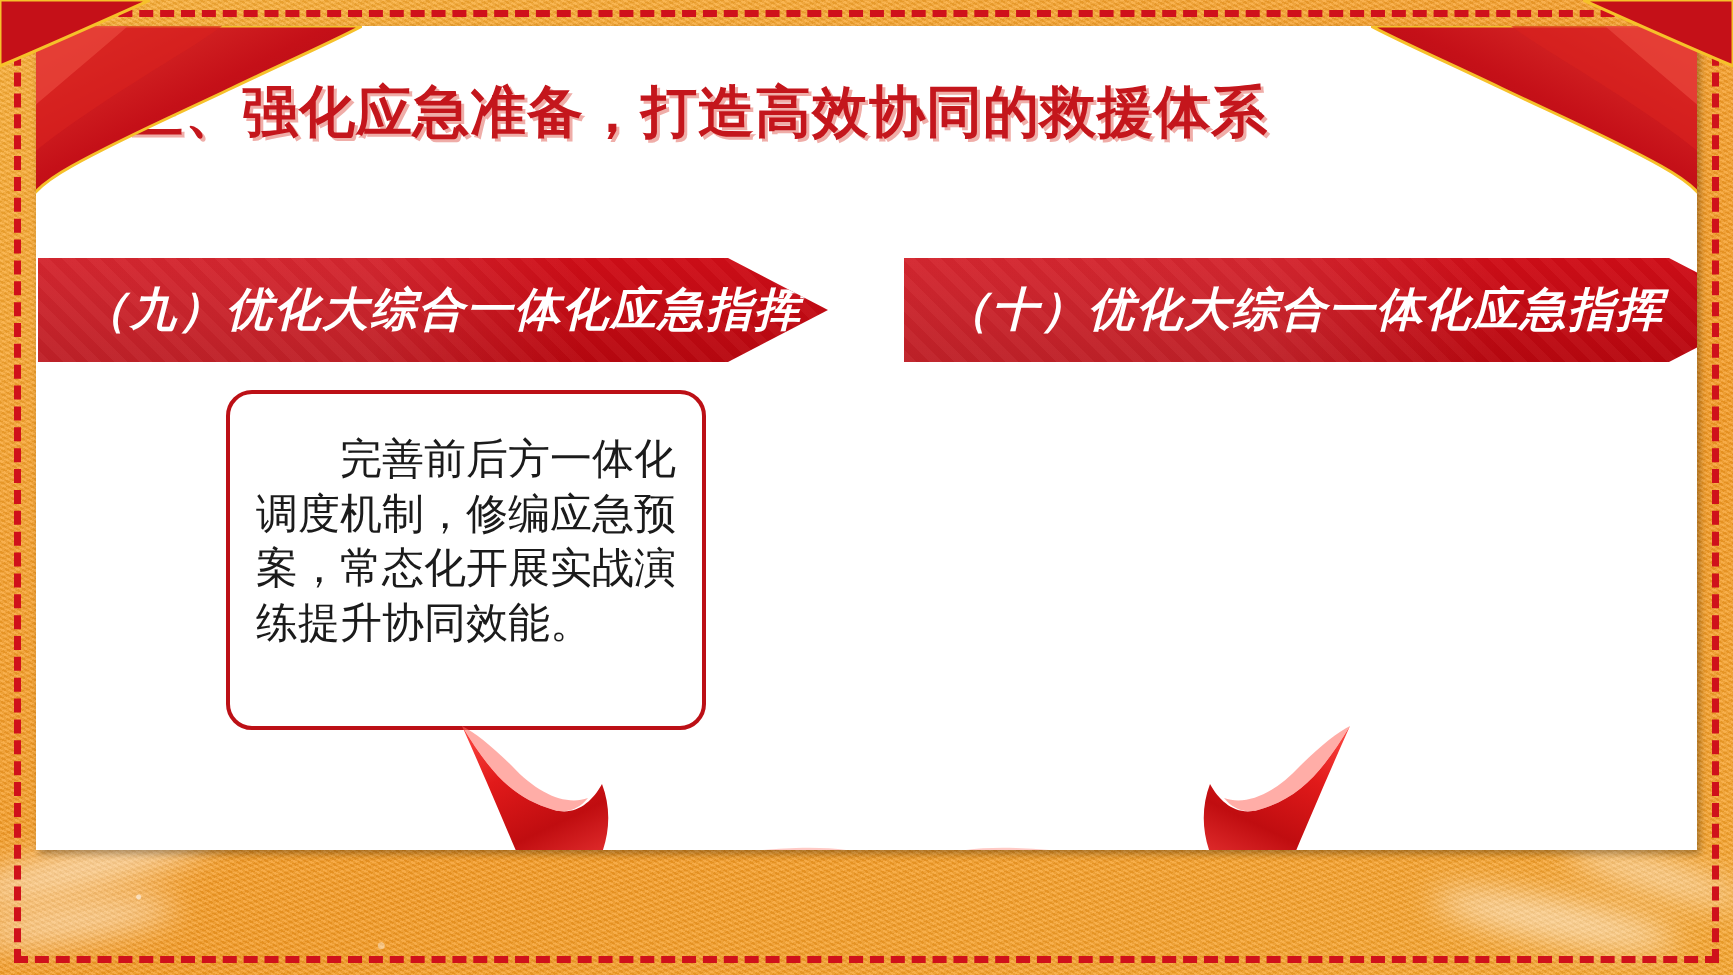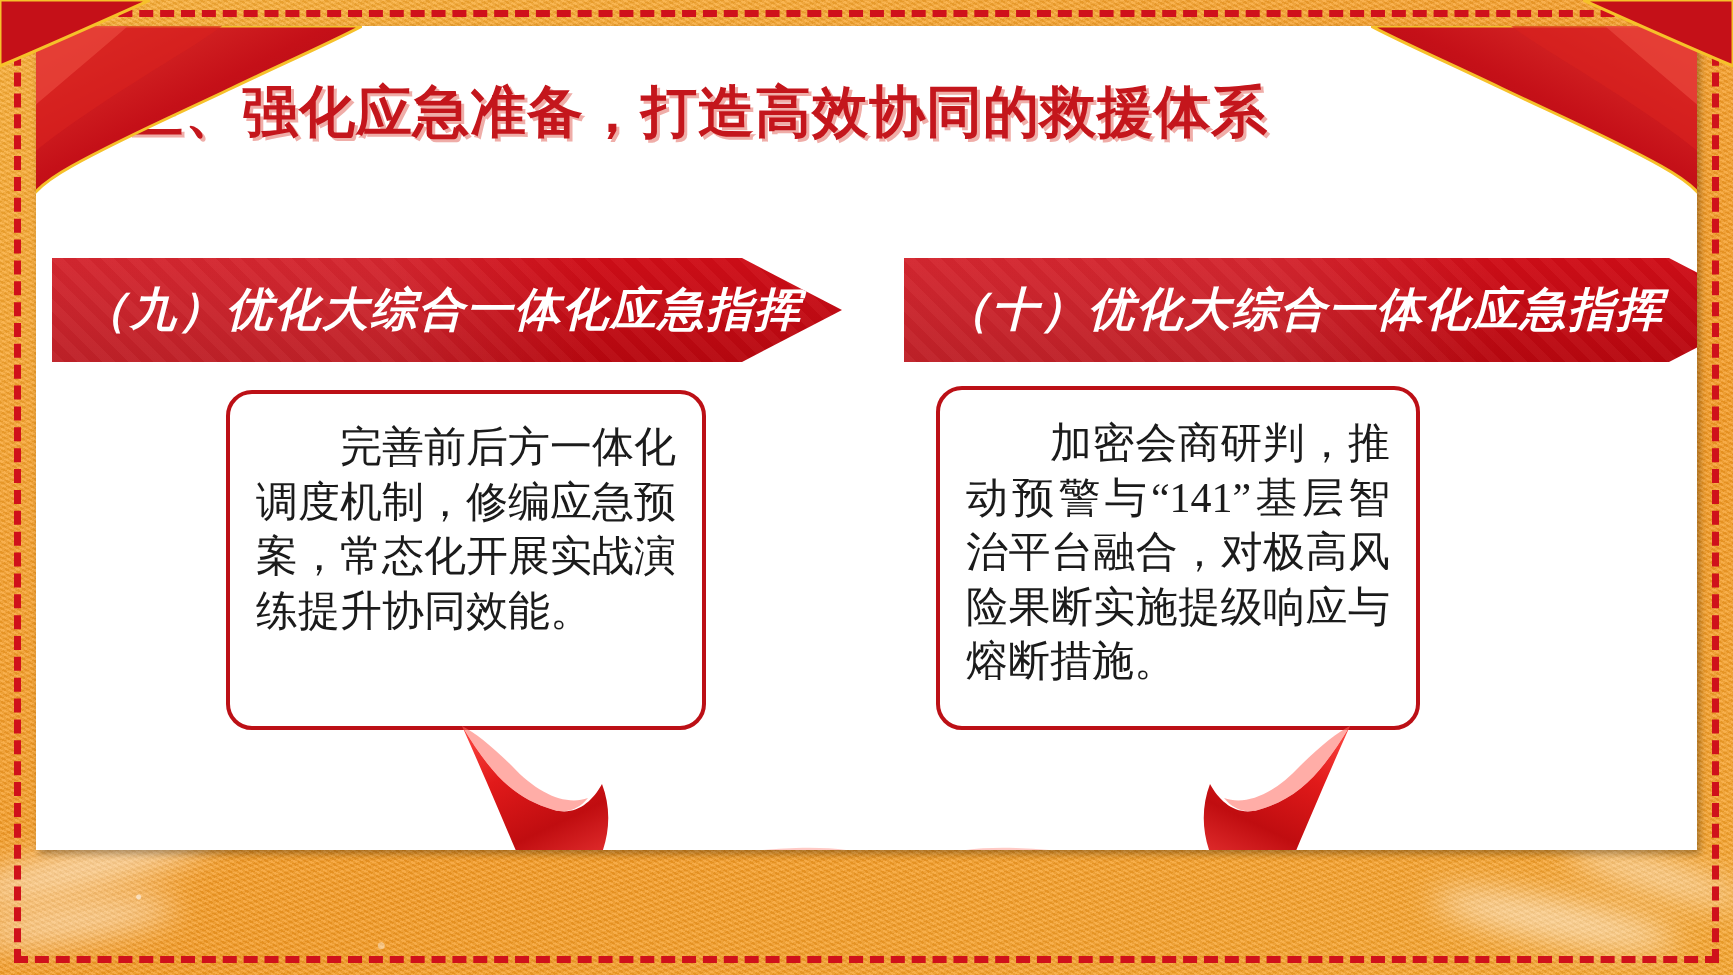--- a/index.html
+++ b/index.html
@@ -101,23 +101,23 @@
     background:
       radial-gradient(circle at 18% 50%, rgba(255,255,255,0.10) 0 30%, transparent 62%),
       repeating-linear-gradient(45deg, rgba(255,255,255,0.035) 0 9px, rgba(0,0,0,0.02) 9px 18px),
       linear-gradient(180deg, #cf0d17 0%, #c30b14 50%, #b7070f 100%);
     color: #ffffff;
     display: flex;
     align-items: center;
     box-sizing: border-box;
   }
   .banner-one {
-    left: 16px;
+    left: 2px;
     width: 790px;
-    padding-left: 30px;
+    padding-left: 44px;
     clip-path: polygon(0 0, 690px 0, 790px 50%, 690px 100%, 0 100%);
   }
   .banner-two {
     left: 868px;
     width: 865px;
     padding-left: 40px;
     clip-path: polygon(0 0, 765px 0, 865px 50%, 765px 100%, 0 100%);
   }
   .banner-label {
     font-family: "Liberation Serif", "DejaVu Serif", serif;
@@ -141,20 +141,21 @@
   .note-box.right { left: 900px; top: 360px; width: 484px; height: 344px; }
 
   .note-text {
     font-family: "Liberation Serif", "DejaVu Serif", serif;
     font-size: 42px;
     line-height: 1.30;
     color: #1b1b1b;
     text-indent: 2em;
     text-align: justify;
     word-break: break-all;
+    margin-top: 12px;
   }
 
   
   .ribbon {
     position: absolute;
     left: 390px;
     top: 680px;
     width: 960px;
     height: 215px;
     pointer-events: none;
@@ -183,23 +184,20 @@
       </div>
       <div class="banner banner-two">
         <span class="banner-label">（十）优化大综合一体化应急指挥</span>
       </div>
     </div>
 
     <div class="note-box left">
       <div class="note-text">完善前后方一体化调度机制，修编应急预案，常态化开展实战演练提升协同效能。</div>
     </div>
 
-    <div class="note-box right">
-      <div class="note-text">加密会商研判，推动预警与“141”基层智治平台融合，对极高风险果断实施提级响应与熔断措施。</div>
-    </div>
 
     <svg class="ribbon" viewBox="0 0 960 215">
       <defs>
         <linearGradient id="silkA" x1="0" y1="0" x2="0.4" y2="1">
           <stop offset="0%" stop-color="#ff4a44"></stop>
           <stop offset="35%" stop-color="#e11a1a"></stop>
           <stop offset="70%" stop-color="#c00d10"></stop>
           <stop offset="100%" stop-color="#e43030"></stop>
         </linearGradient>
         <linearGradient id="silkB" x1="1" y1="0" x2="0.6" y2="1">

